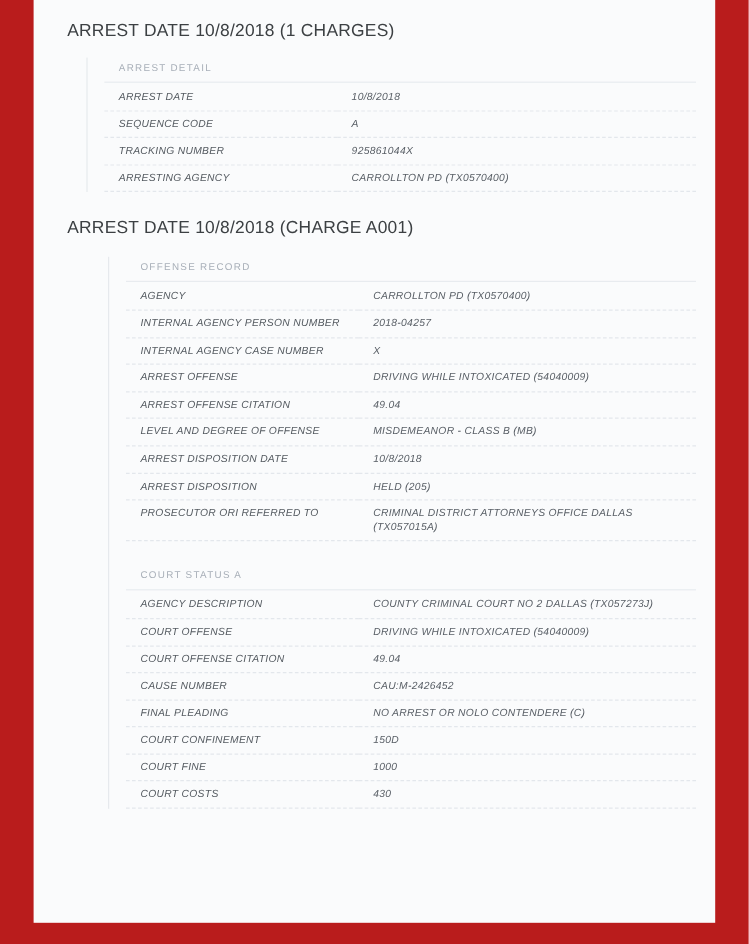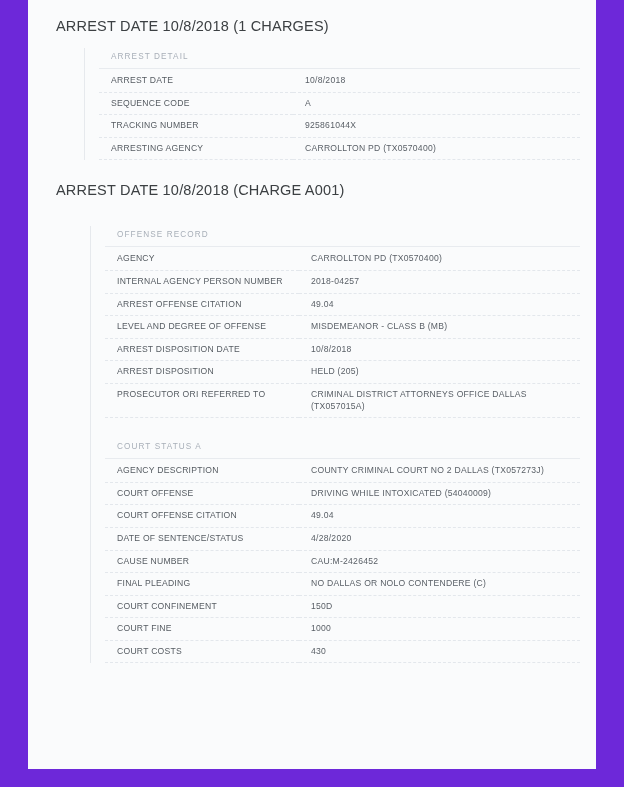--- a/index.html
+++ b/index.html
@@ -11,21 +11,21 @@
     width: 624px;
     height: 787px;
     font-family: "Liberation Sans", sans-serif;
     color: #3a3f45;
     overflow: hidden;
   }
   .page {
     position: relative;
     width: 624px;
     height: 787px;
-    background: #6d28d9;
+    background: #b91c1c;
     box-sizing: border-box;
   }
   .sheet {
     position: absolute;
     left: 28px;
     top: 0px;
     width: 568px;
     bottom: 18px;
     background: #fafbfc;
     box-sizing: border-box;
@@ -33,24 +33,24 @@
   }
   .section-title {
     font-size: 14.5px;
     color: #3c4043;
     letter-spacing: 0.2px;
     margin: 0 0 14px 12px;
     font-weight: 400;
   }
   .section-title.sub {
     margin-top: 22px;
-    margin-bottom: 28px;
+    margin-bottom: 16px;
   }
   .block {
-    margin-left: 40px;
+    margin-left: 28px;
     border-left: 1px solid #e6e9ed;
     padding-left: 14px;
   }
   .block.indent2 {
     margin-left: 46px;
   }
   .group-label {
     font-size: 8.2px;
     letter-spacing: 1.1px;
     color: #a8afb8;
@@ -59,20 +59,21 @@
     border-bottom: 1px solid #e8ebef;
     margin-bottom: 1px;
   }
   table.detail {
     width: 100%;
     border-collapse: collapse;
     table-layout: fixed;
   }
   table.detail tr {
     border-bottom: 1px dashed #e3e7ec;
+    font-style: italic;
   }
   table.detail tr:last-child {
     border-bottom: 1px dashed #e3e7ec;
   }
   table.detail td {
     font-size: 8.6px;
     line-height: 1.35;
     padding: 5px 4px 5px 12px;
     vertical-align: top;
     color: #4a5056;
@@ -130,20 +131,28 @@
         <tbody>
           <tr>
             <td class="label">AGENCY</td>
             <td class="value">CARROLLTON PD (TX0570400)</td>
           </tr>
           <tr>
             <td class="label">INTERNAL AGENCY PERSON NUMBER</td>
             <td class="value">2018-04257</td>
           </tr>
           <tr>
+            <td class="label">INTERNAL AGENCY CASE NUMBER</td>
+            <td class="value">X</td>
+          </tr>
+          <tr>
+            <td class="label">ARREST OFFENSE</td>
+            <td class="value">DRIVING WHILE INTOXICATED (54040009)</td>
+          </tr>
+          <tr>
             <td class="label">ARREST OFFENSE CITATION</td>
             <td class="value">49.04</td>
           </tr>
           <tr>
             <td class="label">LEVEL AND DEGREE OF OFFENSE</td>
             <td class="value">MISDEMEANOR - CLASS B (MB)</td>
           </tr>
           <tr>
             <td class="label">ARREST DISPOSITION DATE</td>
             <td class="value">10/8/2018</td>
@@ -170,30 +179,26 @@
           </tr>
           <tr>
             <td class="label">COURT OFFENSE</td>
             <td class="value">DRIVING WHILE INTOXICATED (54040009)</td>
           </tr>
           <tr>
             <td class="label">COURT OFFENSE CITATION</td>
             <td class="value">49.04</td>
           </tr>
           <tr>
-            <td class="label">DATE OF SENTENCE/STATUS</td>
-            <td class="value">4/28/2020</td>
-          </tr>
-          <tr>
             <td class="label">CAUSE NUMBER</td>
             <td class="value">CAU:M-2426452</td>
           </tr>
           <tr>
             <td class="label">FINAL PLEADING</td>
-            <td class="value">NO DALLAS OR NOLO CONTENDERE (C)</td>
+            <td class="value">NO ARREST OR NOLO CONTENDERE (C)</td>
           </tr>
           <tr>
             <td class="label">COURT CONFINEMENT</td>
             <td class="value">150D</td>
           </tr>
           <tr>
             <td class="label">COURT FINE</td>
             <td class="value">1000</td>
           </tr>
           <tr>

